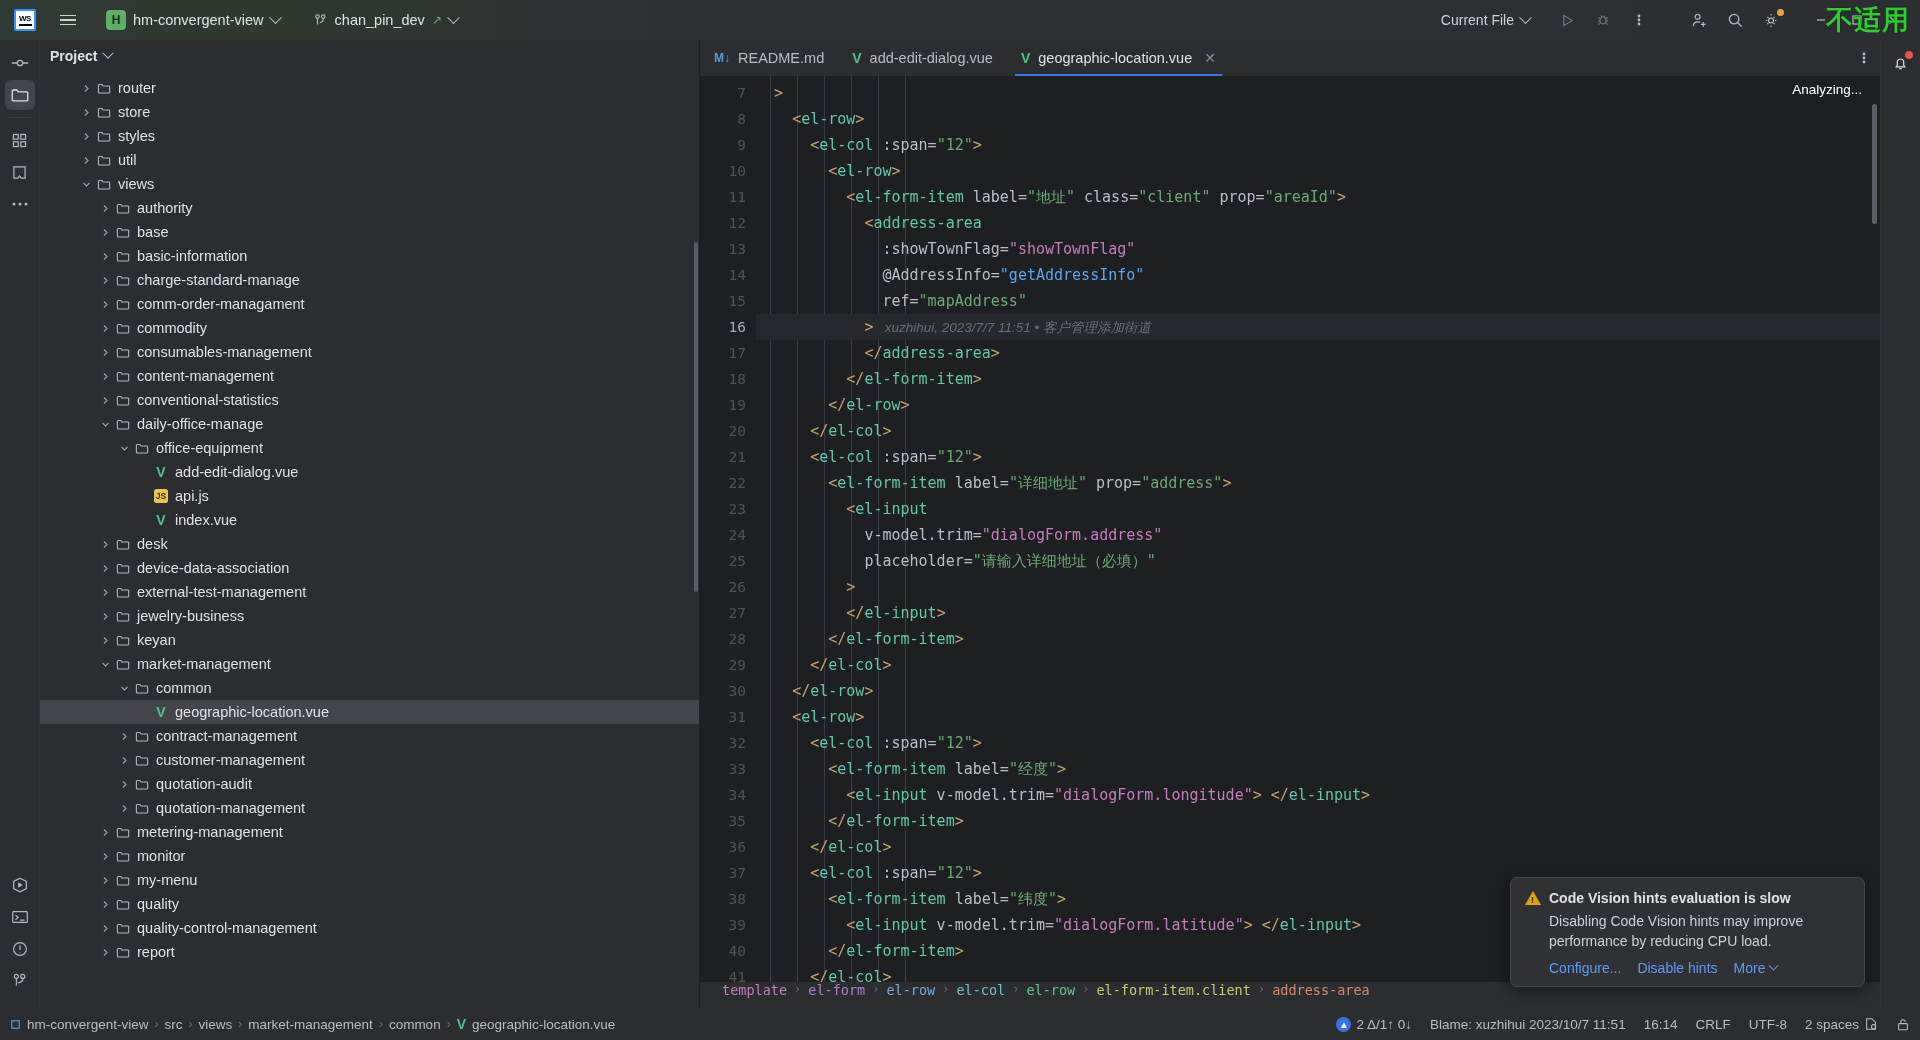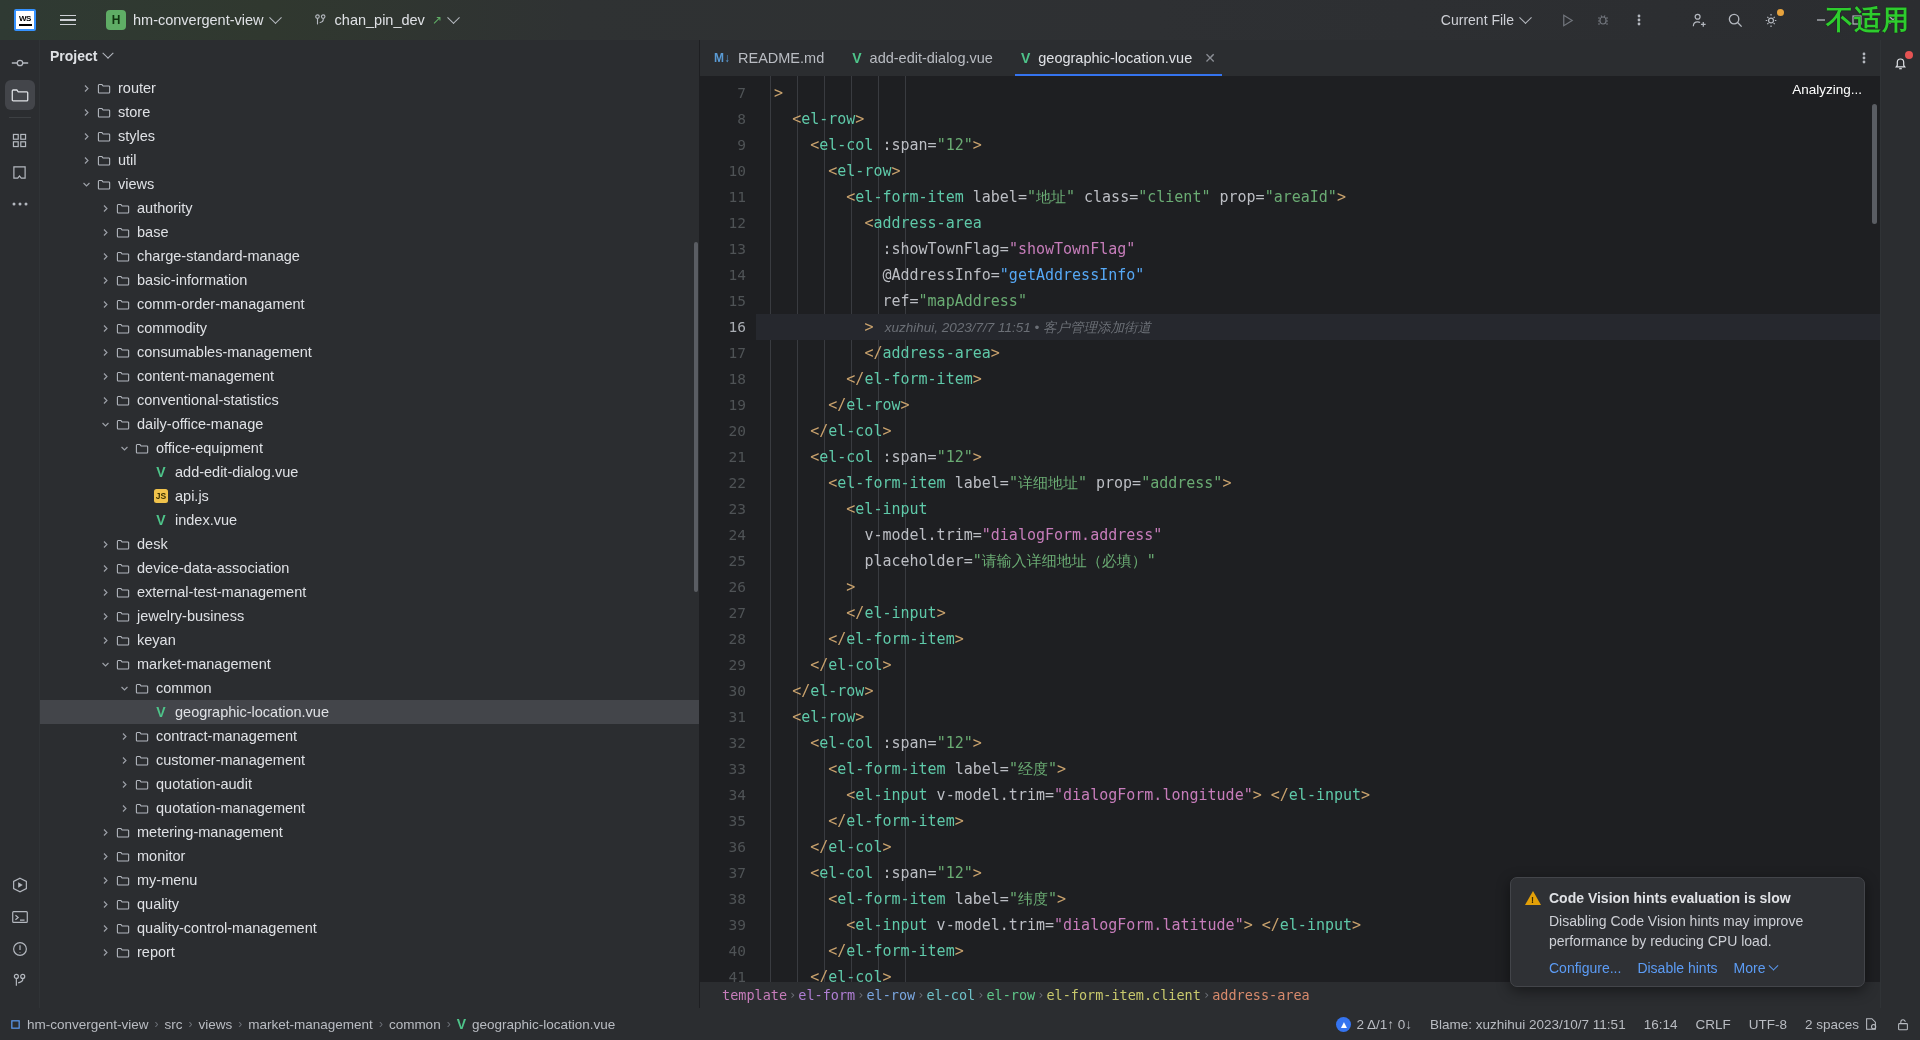--- a/index.html
+++ b/index.html
@@ -106,22 +106,22 @@
   .s   { color:#6aab73; }   
   .v   { color:#c77dbb; }   
   .b   { color:#56a8f5; }   
   .blame { color:#6b6f76; font-style:italic; font-family:"Liberation Sans",sans-serif; font-size:13.5px;}
 
   
   .code .guide { position:absolute; top:0; bottom:0; width:1px; background:#393b40; }
 
   
   .bread {
-    height:26px; min-height:26px; background:#2b2d30; display:flex; align-items:center;
-    padding-left:22px; font-size:13.5px; font-family:"DejaVu Sans Mono", monospace;
+    height:26px; min-height:26px; background:#2b2d30; display:flex; align-items:flex-start;
+    padding-left:22px; gap:5px; font-size:13.5px; font-family:"DejaVu Sans Mono", monospace;
   }
   .bread .sep { color:#6b6f76; font-size:12px; margin:0 2px;}
   .bc1{color:#c77dbb}.bc2{color:#b07fd4}.bc3{color:#7aa7e0}.bc4{color:#6fc2c9}.bc5{color:#5fc98a}.bc6{color:#c9c96d}.bc7{color:#d98b6d}
 
   
   .notif-rail { width:40px; min-width:40px; background:#2b2d30; border-left:1px solid #303336; padding-top:8px; display:flex; flex-direction:column; align-items:center;}
 
   
   .statusbar {
     height:32px; min-height:32px; background:#2b2d30;
@@ -418,35 +418,35 @@
             <span class="twist">
               <svg width="9" height="9" viewBox="0 0 10 10" fill="none" stroke="#9da0a8" stroke-width="1.3">
                 <path d="M3.3 1.7 L6.6 5 L3.3 8.3"></path>
               </svg>
             </span>
             <span class="ticon-file">
               <svg width="15" height="15" viewBox="0 0 16 16" fill="none" stroke="#b4b8bf" stroke-width="1.15">
                 <path d="M1.5 4.6a.8.8 0 0 1 .8-.8h3l1.2 1.5h6.2a.8.8 0 0 1 .8.8v5.9a.8.8 0 0 1-.8.8H2.3a.8.8 0 0 1-.8-.8z"></path>
               </svg>
             </span>
+            <span>basic-information</span>
+          </div>
+          <div class="trow">
+            <span class="tree-indent" style="width: 57px;"></span>
+            <span class="twist">
+              <svg width="9" height="9" viewBox="0 0 10 10" fill="none" stroke="#9da0a8" stroke-width="1.3">
+                <path d="M3.3 1.7 L6.6 5 L3.3 8.3"></path>
+              </svg>
+            </span>
+            <span class="ticon-file">
+              <svg width="15" height="15" viewBox="0 0 16 16" fill="none" stroke="#b4b8bf" stroke-width="1.15">
+                <path d="M1.5 4.6a.8.8 0 0 1 .8-.8h3l1.2 1.5h6.2a.8.8 0 0 1 .8.8v5.9a.8.8 0 0 1-.8.8H2.3a.8.8 0 0 1-.8-.8z"></path>
+              </svg>
+            </span>
             <span>charge-standard-manage</span>
-          </div>
-          <div class="trow">
-            <span class="tree-indent" style="width: 57px;"></span>
-            <span class="twist">
-              <svg width="9" height="9" viewBox="0 0 10 10" fill="none" stroke="#9da0a8" stroke-width="1.3">
-                <path d="M3.3 1.7 L6.6 5 L3.3 8.3"></path>
-              </svg>
-            </span>
-            <span class="ticon-file">
-              <svg width="15" height="15" viewBox="0 0 16 16" fill="none" stroke="#b4b8bf" stroke-width="1.15">
-                <path d="M1.5 4.6a.8.8 0 0 1 .8-.8h3l1.2 1.5h6.2a.8.8 0 0 1 .8.8v5.9a.8.8 0 0 1-.8.8H2.3a.8.8 0 0 1-.8-.8z"></path>
-              </svg>
-            </span>
-            <span>basic-information</span>
           </div>
           <div class="trow">
             <span class="tree-indent" style="width: 57px;"></span>
             <span class="twist">
               <svg width="9" height="9" viewBox="0 0 10 10" fill="none" stroke="#9da0a8" stroke-width="1.3">
                 <path d="M3.3 1.7 L6.6 5 L3.3 8.3"></path>
               </svg>
             </span>
             <span class="ticon-file">
               <svg width="15" height="15" viewBox="0 0 16 16" fill="none" stroke="#b4b8bf" stroke-width="1.15">

